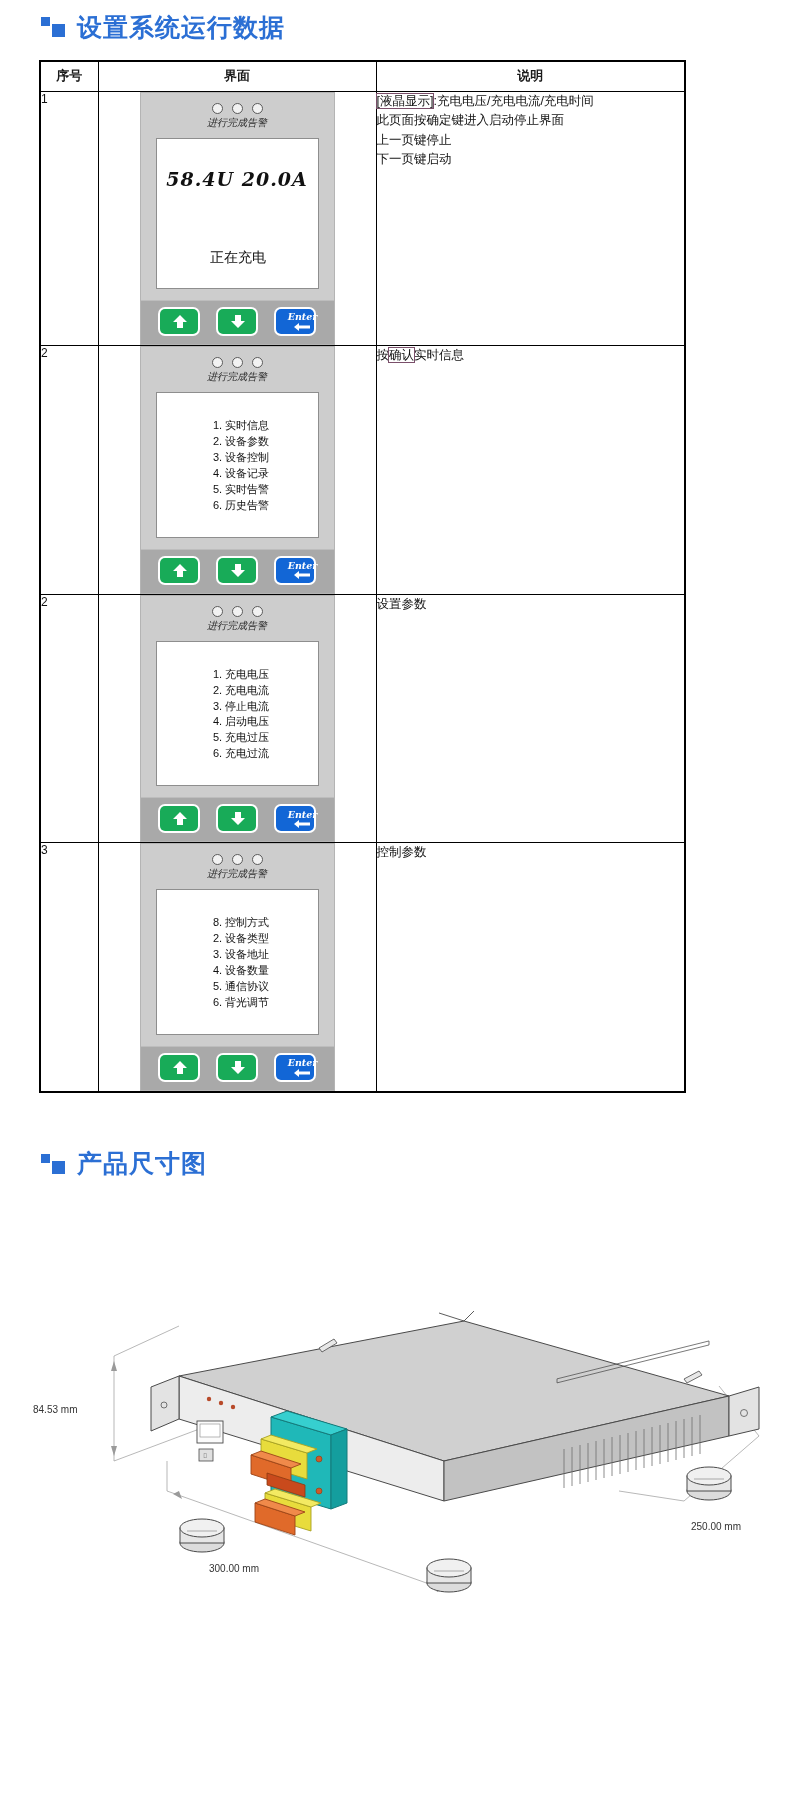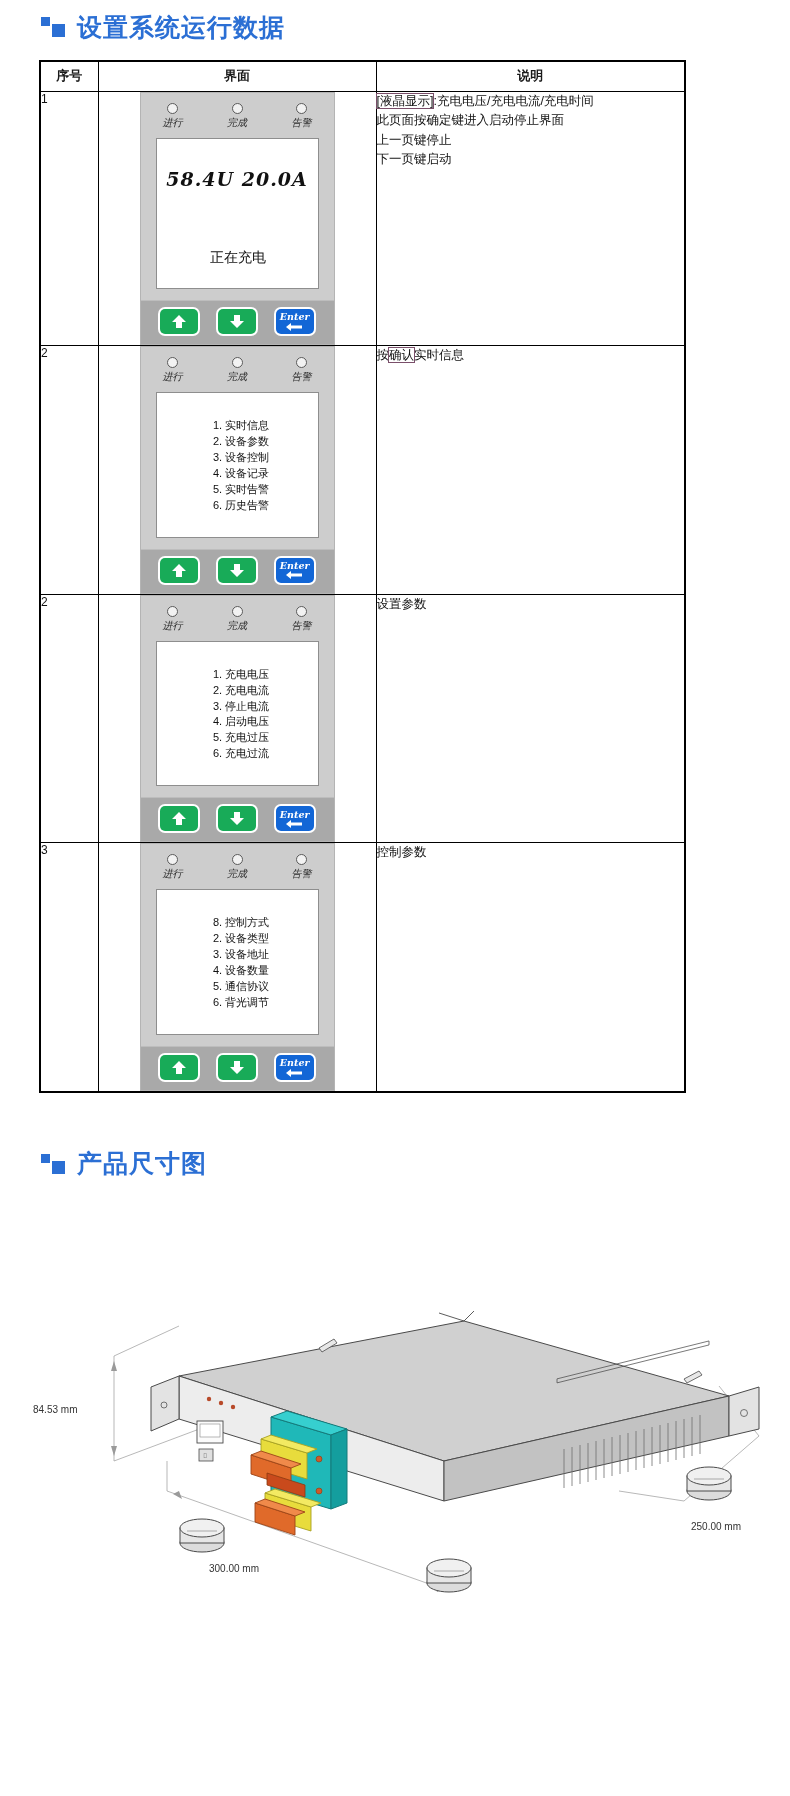--- a/index.html
+++ b/index.html
@@ -86,21 +86,21 @@
     background: #c9c9c9;
     border: 1px solid #b4b4b4;
     box-shadow: 0 0 0 1px #d9d9d9 inset;
   }
   .dev-top {
     background: #cdcdcd;
     padding: 10px 8px 9px 8px;
   }
   .leds {
     display: flex;
-    justify-content: space-between;
+    justify-content: center;
     align-items: flex-end;
     padding: 0 14px 1px 14px;
   }
   .led-cell { text-align: center; }
   .led-dot {
     width: 11px; height: 11px;
     border-radius: 50%;
     border: 1px solid #5a5a5a;
     background: #f2f2f2;
     margin: 0 auto 2px auto;
@@ -149,22 +149,23 @@
     background: #a9a9a9;
     display: flex;
     justify-content: space-around;
     align-items: center;
     padding: 8px 10px 10px 10px;
     border-top: 1px solid #bdbdbd;
   }
   .key {
     width: 38px; height: 25px;
     border-radius: 5px;
-    display: flex; align-items: center; justify-content: center;
+    display: flex; align-items: center; justify-content: flex-start;
     box-shadow: 0 0 0 2px #fff;
+    padding-left: 12px;
   }
   .key.green { background: #18ab58; }
   .key.blue  { background: #1266d6; }
   .key svg { display: block; }
   .key .ent {
     color: #fff;
     font-size: 9.5px;
     font-weight: bold;
     font-family: "DejaVu Serif", "Liberation Serif", serif;
     font-style: italic;

